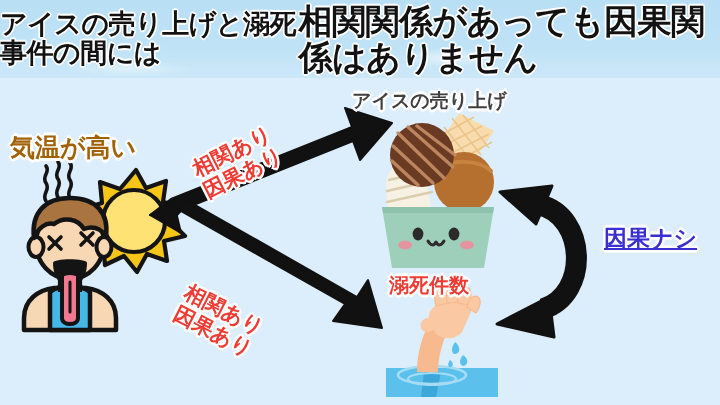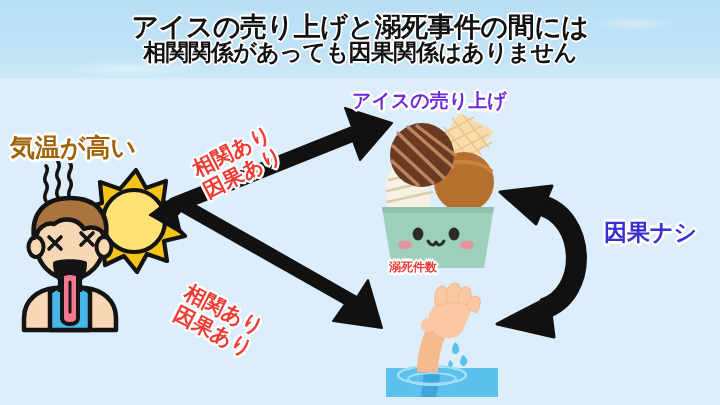--- a/index.html
+++ b/index.html
@@ -19,54 +19,54 @@
       radial-gradient(ellipse 70px 14px at 62% 74%, rgba(255,255,255,.55), rgba(255,255,255,0) 70%),
       radial-gradient(ellipse 90px 12px at 18% 88%, rgba(255,255,255,.42), rgba(255,255,255,0) 70%),
       radial-gradient(ellipse 60px 10px at 88% 30%, rgba(255,255,255,.40), rgba(255,255,255,0) 70%),
       radial-gradient(ellipse 50px 9px at 35% 20%, rgba(255,255,255,.35), rgba(255,255,255,0) 70%),
       linear-gradient(#b9dff5,#bfe2f6 60%,#cbe8f8);
   }
 
   
   .title{
     position:absolute;left:0;top:0;width:720px;height:78px;
-    display:flex;flex-direction:column;align-items:center;justify-content:center;
+    display:flex;flex-direction:row;align-items:center;justify-content:center;
     color:#121212;font-weight:bold;line-height:1.06;
     letter-spacing:-0.5px;
     text-shadow:
       -1.6px 0 0 #fff, 1.6px 0 0 #fff, 0 -1.6px 0 #fff, 0 1.6px 0 #fff,
       -1.2px -1.2px 0 #fff, 1.2px -1.2px 0 #fff, -1.2px 1.2px 0 #fff, 1.2px 1.2px 0 #fff;
   }
   .title-l1{font-size:27px;}
-  .title-l2{font-size:23px;font-family:Liberation Serif, serif;}
+  .title-l2{font-size:34px;}
 
   
   .lbl{position:absolute;font-weight:bold;white-space:nowrap;line-height:1.12;}
   .out-w{
     text-shadow:
       -2px 0 0 #fff, 2px 0 0 #fff, 0 -2px 0 #fff, 0 2px 0 #fff,
       -1.5px -1.5px 0 #fff, 1.5px -1.5px 0 #fff, -1.5px 1.5px 0 #fff, 1.5px 1.5px 0 #fff,
       -2.6px 0 0 #fff, 2.6px 0 0 #fff, 0 -2.6px 0 #fff, 0 2.6px 0 #fff;
   }
 
   #lbl-temp{left:10px;top:134px;font-size:25px;color:#a16207;}
-  #lbl-ice{left:352px;top:90px;font-size:19px;color:#6d28d9;}
-  #lbl-drown{left:389px;top:261px;font-size:12px;color:#ef3b33;}
+  #lbl-ice{left:352px;top:90px;font-size:19px;color:#404040;}
+  #lbl-drown{left:389px;top:274px;font-size:20px;color:#ef3b33;}
 
   #lbl-arr-top{
     left:189px;top:161px;font-size:21px;color:#ef3b33;
     transform:rotate(-27deg);transform-origin:left top;
   }
   #lbl-arr-bot{
     left:191px;top:281px;font-size:21px;color:#ef3b33;
     transform:rotate(27deg);transform-origin:left top;
   }
   #lbl-right{left:604px;top:219px;font-size:23px;}
   #lbl-right .r1{color:#ef3b33;display:block;}
-  #lbl-right .r2{color:#3a2fd0;display:block;margin-top:1px;}
+  #lbl-right .r2{color:#3a2fd0;display:block;margin-top:7px;text-decoration:underline;}
 
   svg{display:block;}
   .svg-layer{position:absolute;left:0;top:0;width:720px;height:405px;pointer-events:none;}
 </style>
 </head>
 <body>
 
 <div id="stage">
 
   <div class="bg-body"></div>

